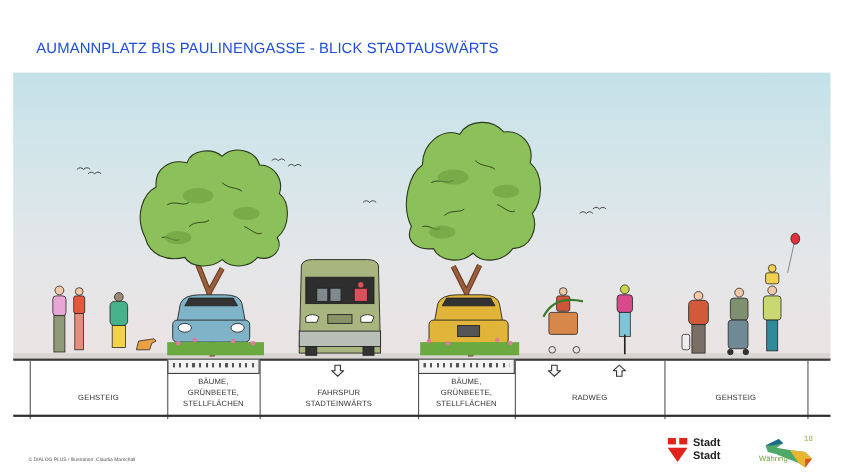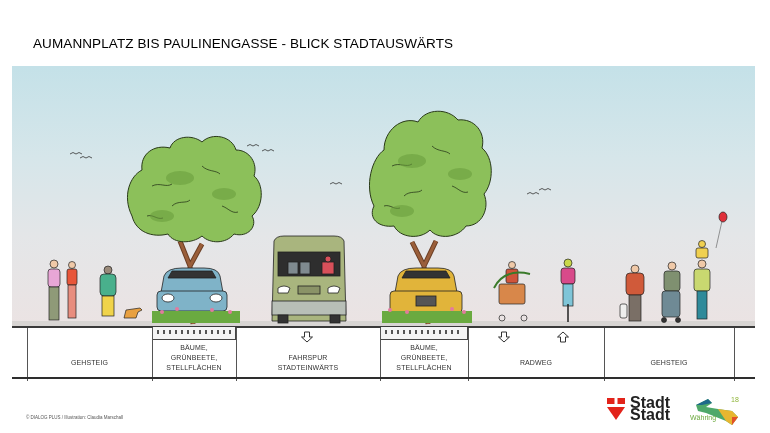--- a/index.html
+++ b/index.html
@@ -1,21 +1,21 @@
 <!DOCTYPE html>
 <html><head>
 <meta charset="utf-8">
 <style>
   * { box-sizing: border-box; margin: 0; padding: 0; }
   html, body { width: 770px; height: 433px; background: #ffffff; overflow: hidden; }
   body { position: relative; font-family: "Liberation Sans", "DejaVu Sans", sans-serif; color: #222; }
 
   .title {
     position: absolute; left: 33px; top: 36px;
-    font-size: 13.5px; letter-spacing: 0.1px; color: #000000;
+    font-size: 13.5px; letter-spacing: 0.1px; color: #1d4ed8;
     font-family: "Liberation Sans", sans-serif;
   }
 
   .scene {
     position: absolute; left: 12px; top: 66px; width: 743px; height: 261px;
     background: linear-gradient(to bottom, #c4e1e8 0%, #d6e6ea 35%, #e4e6e8 65%, #ebe3e3 100%);
     overflow: hidden;
   }
   .ground {
     position: absolute; left: 12px; top: 326px; width: 743px; height: 2px; background: #3a3a3a;
@@ -38,21 +38,21 @@
   .planter-dots {
     position: absolute; left: 4px; right: 4px; top: 3px; height: 4px;
     background: repeating-linear-gradient(to right, #555 0 2px, transparent 2px 6px);
   }
 
   .footer-credit {
     position: absolute; left: 26px; top: 415px; font-size: 4.5px; color: #555;
   }
 
   .logo-wien { position: absolute; left: 607px; top: 397px; display: flex; align-items: center; gap: 5px; }
-  .logo-wien-text { font-size: 16px; font-weight: bold; line-height: 11.5px; color: #222; }
+  .logo-wien-text { font-size: 10px; font-weight: bold; line-height: 11.5px; color: #222; }
   .logo-waehring { position: absolute; left: 688px; top: 395px; width: 62px; height: 32px; }
   .waehring-text { position: absolute; left: 2px; top: 19px; font-size: 7px; color: #6aa83c; }
   .waehring-num { position: absolute; left: 43px; top: 1px; font-size: 7px; color: #8fb53a; }
 </style>
 </head>
 <body>
 
 <div class="title">AUMANNPLATZ BIS PAULINENGASSE - BLICK STADTAUSWÄRTS</div>
 
 <div class="scene">

